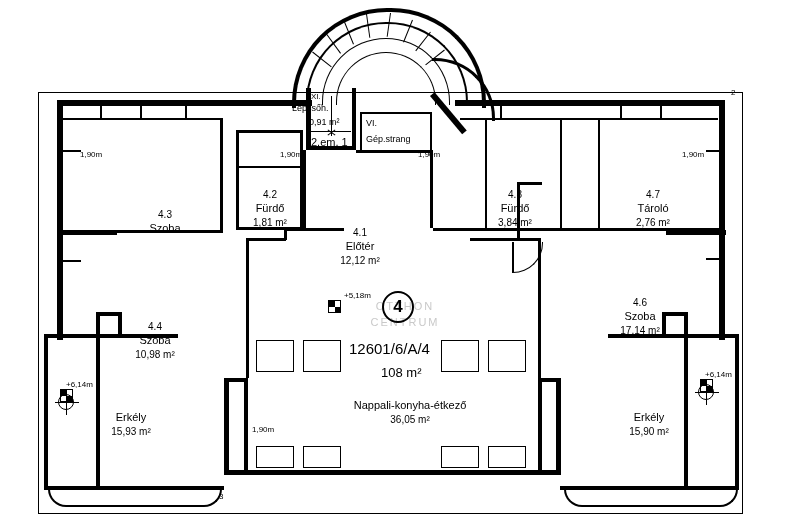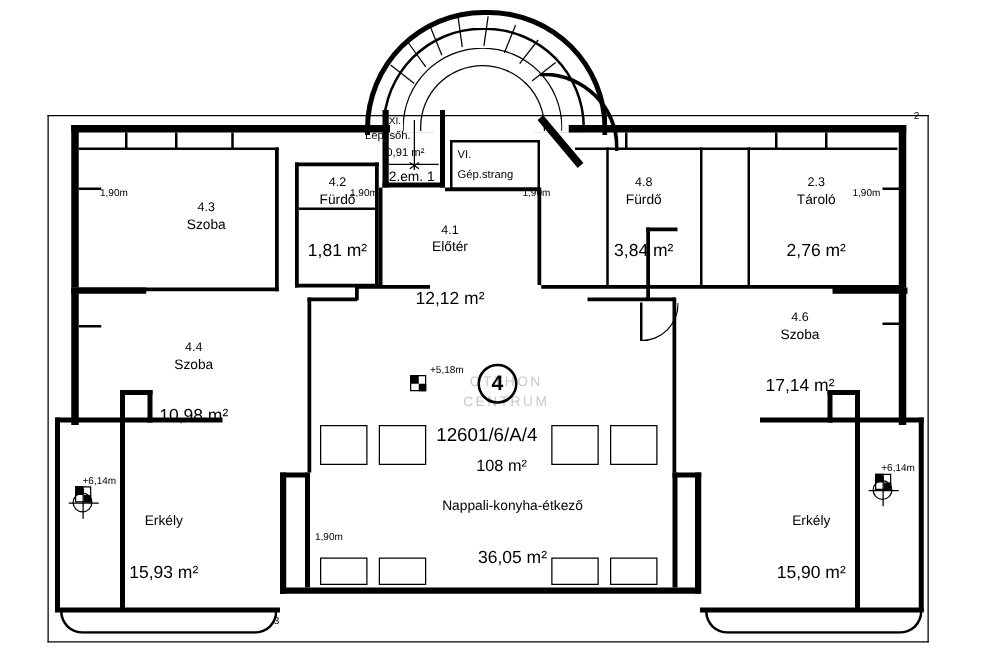--- a/index.html
+++ b/index.html
@@ -2,28 +2,28 @@
 <html><head>
 <meta charset="utf-8">
 <style>
   html,body{margin:0;padding:0;background:#ffffff;}
   body{font-family:"Liberation Sans", sans-serif;}
   #stage{position:relative;width:800px;height:526px;background:#ffffff;overflow:hidden;}
   .wall{position:absolute;background:#000;}
   .thin{position:absolute;background:#000;}
   .lbl{position:absolute;color:#000;white-space:nowrap;}
   .rmname{font-size:11px;}
-  .rmnum{font-size:10px;}
+  .rmnum{font-size:10px;margin-top:48px;}
   .rmarea{font-size:10px;}
   .dim{font-size:8px;}
   .tiny{font-size:8px;}
   .room{position:absolute;text-align:center;}
   .room .rmnum{display:block;font-size:10px;line-height:13px;}
   .room .rmname{display:block;font-size:11px;line-height:15px;}
-  .room .rmarea{display:block;font-size:14px;line-height:13px;margin-top:26px;}
+  .room .rmarea{display:block;font-size:10px;line-height:13px;}
   .outline2{position:absolute;border:2px solid #000;box-sizing:border-box;}
   .wm{position:absolute;color:#d8d8d8;font-weight:bold;user-select:none;}
   .wmtext{position:absolute;color:#c9c9c9;font-size:11px;letter-spacing:2px;text-align:center;}
   .circlebadge{position:absolute;border:2px solid #000;border-radius:50%;display:flex;align-items:center;justify-content:center;font-weight:bold;}
   .sq{position:absolute;border:1px solid #000;box-sizing:border-box;}
   .balcony-dot{position:absolute;width:16px;height:16px;border:1px solid #000;border-radius:50%;box-sizing:border-box;}
   .balcony-dot:before{content:"";position:absolute;left:7px;top:-4px;width:1px;height:24px;background:#000;}
   .balcony-dot:after{content:"";position:absolute;top:7px;left:-4px;height:1px;width:24px;background:#000;}
   .lvlmark{position:absolute;width:13px;height:13px;}
   .lvlmark:before{content:"";position:absolute;left:0;top:0;width:13px;height:13px;border:1px solid #000;box-sizing:border-box;}
@@ -182,21 +182,21 @@
     <span class="rmarea">12,12 m²</span>
   </div>
 
   <div class="room" style="left:470px;top:140px;width:90px;">
     <span class="rmnum">4.8</span>
     <span class="rmname">Fürdő</span>
     <span class="rmarea">3,84 m²</span>
   </div>
 
   <div class="room" style="left:608px;top:140px;width:90px;">
-    <span class="rmnum">2.3</span>
+    <span class="rmnum">4.7</span>
     <span class="rmname">Tároló</span>
     <span class="rmarea">2,76 m²</span>
   </div>
 
   <div class="room" style="left:590px;top:248px;width:100px;">
     <span class="rmnum">4.6</span>
     <span class="rmname">Szoba</span>
     <span class="rmarea">17,14 m²</span>
   </div>
 

